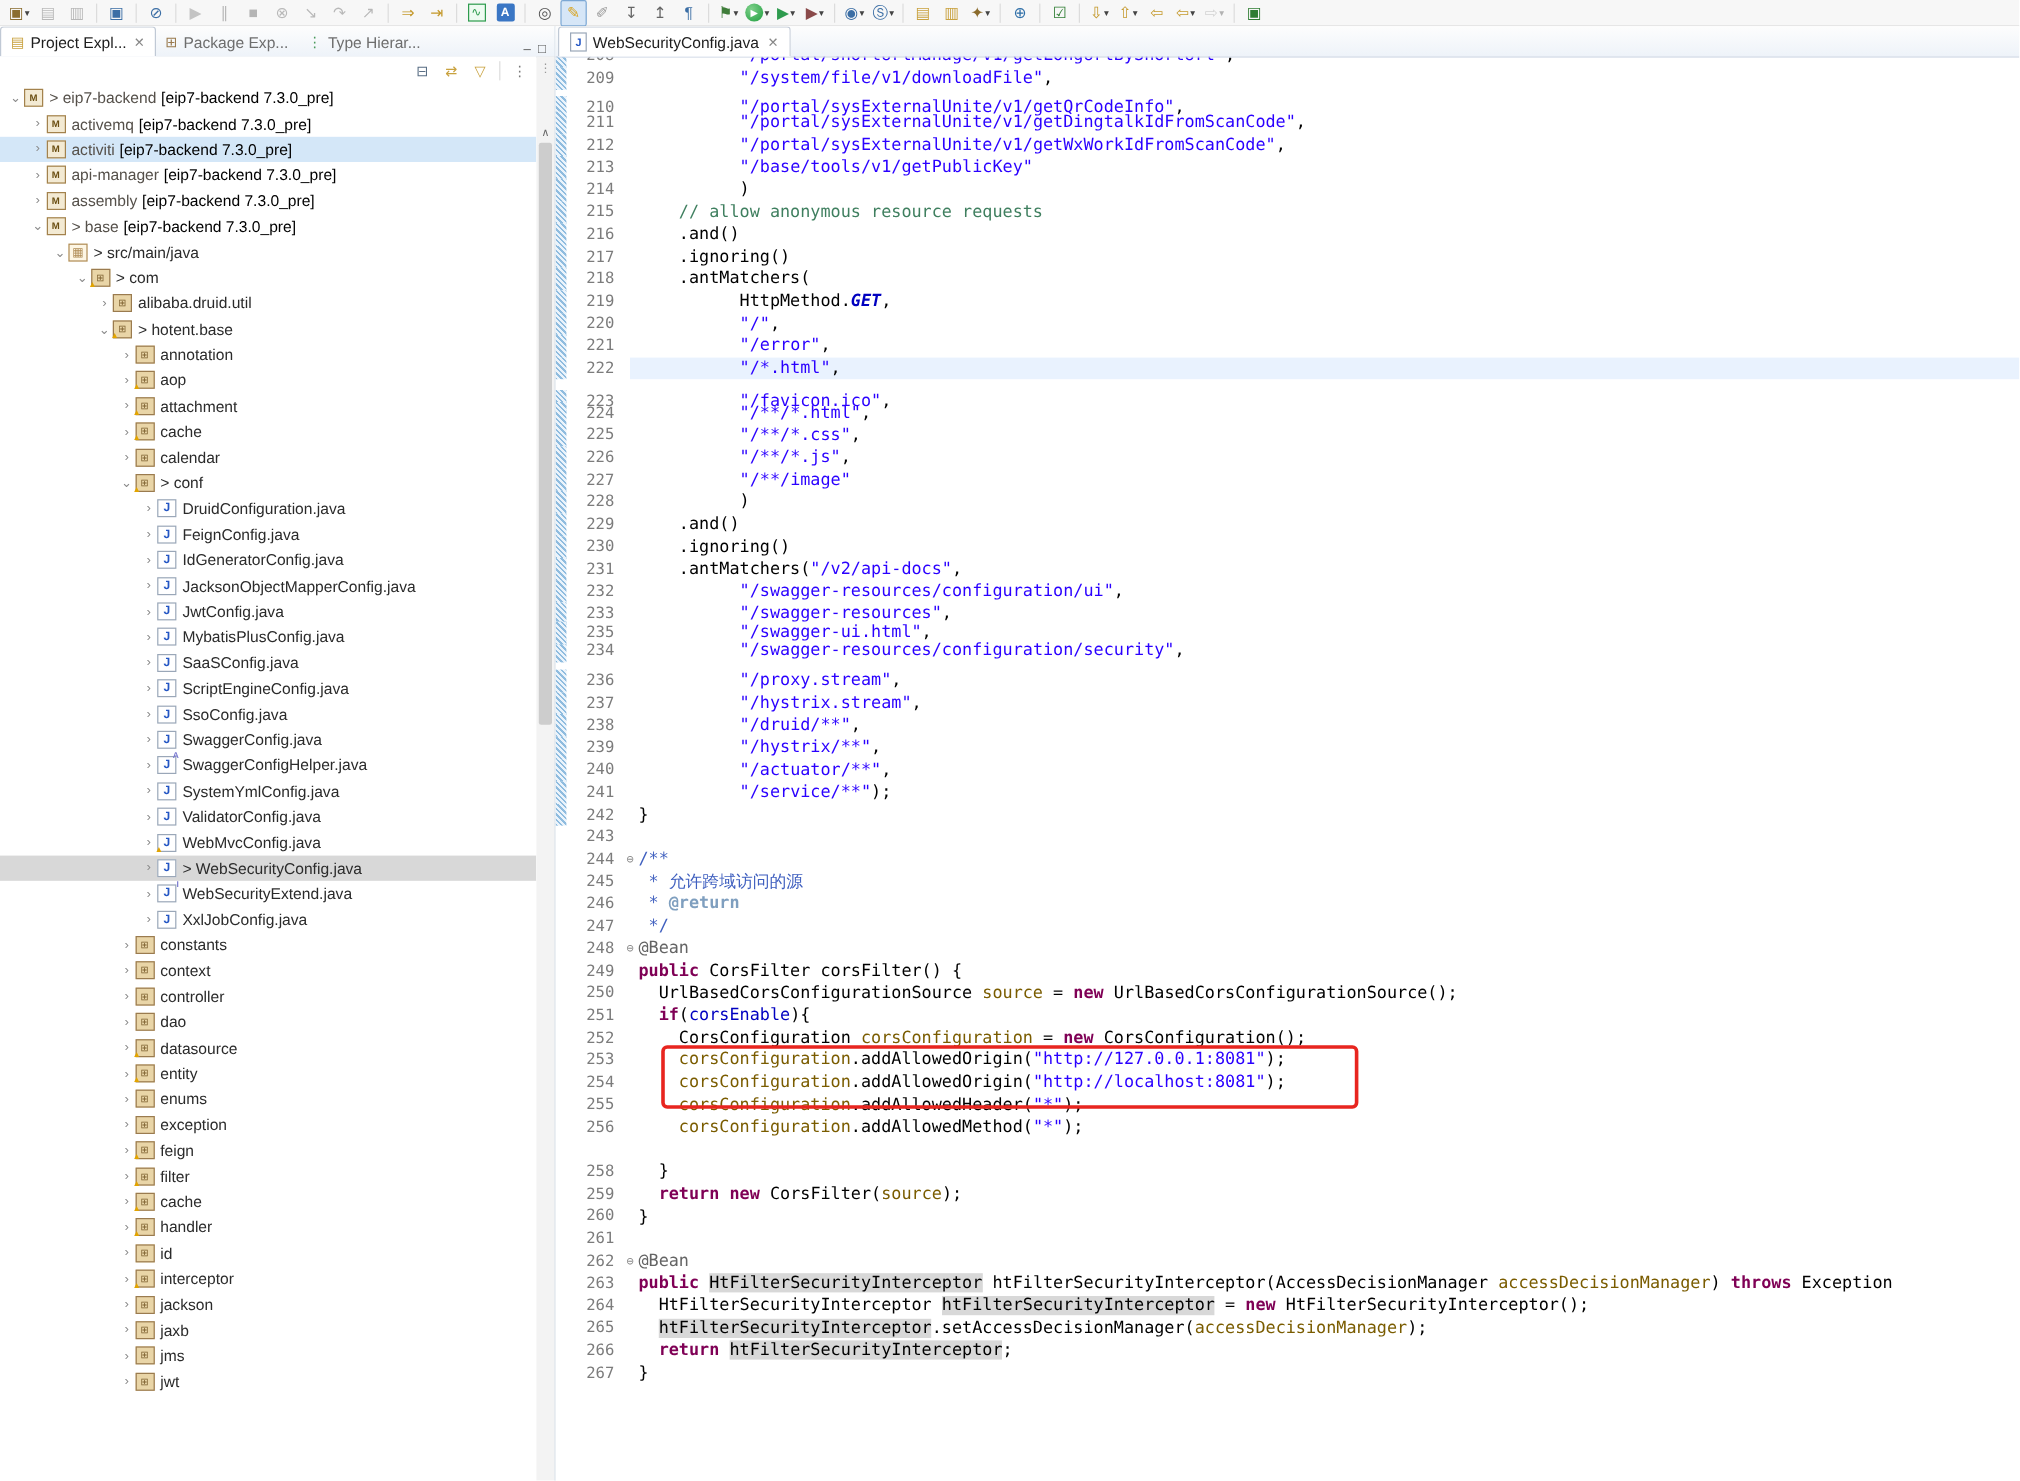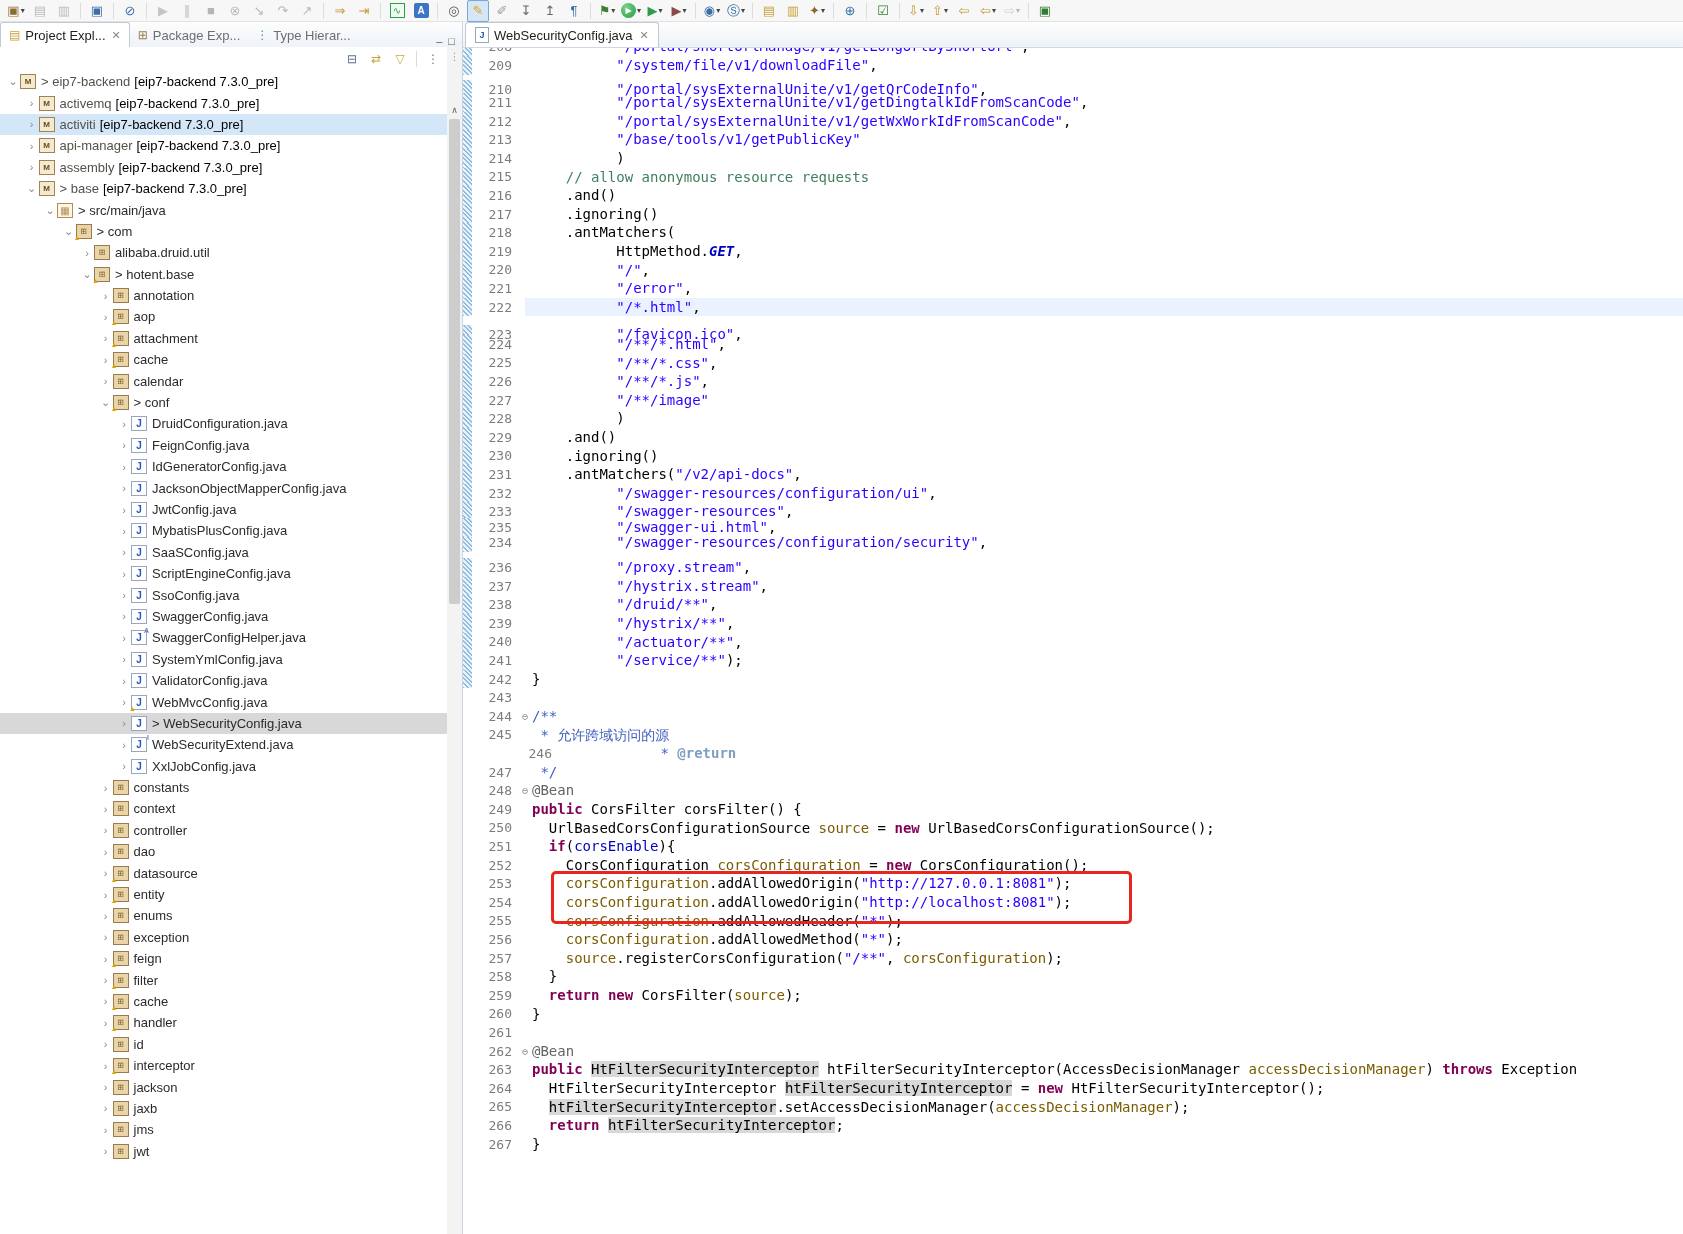--- a/index.html
+++ b/index.html
@@ -764,21 +764,21 @@
           <span class="lnum">244</span>
           <span class="foldc">⊖</span>
           <pre class="ctext"><span class="tk-jd">/**</span></pre>
         </div>
         <div class="crow" style="top: 678.6px;">
           <span class="diffcol"></span>
           <span class="lnum">245</span>
           <span class="foldc"></span>
           <pre class="ctext"> <span class="tk-jd">* 允许跨域访问的源</span></pre>
         </div>
-        <div class="crow" style="top: 697.2px; gap: 40px;">
+        <div class="crow" style="top: 697.2px;">
           <span class="diffcol"></span>
           <span class="lnum">246</span>
           <span class="foldc"></span>
           <pre class="ctext"> <span class="tk-jd">* </span><span class="tk-jt">@return</span></pre>
         </div>
         <div class="crow" style="top: 715.8px;">
           <span class="diffcol"></span>
           <span class="lnum">247</span>
           <span class="foldc"></span>
           <pre class="ctext"> <span class="tk-jd">*/</span></pre>
@@ -829,26 +829,20 @@
           <span class="diffcol"></span>
           <span class="lnum">255</span>
           <span class="foldc"></span>
           <pre class="ctext">    <span class="tk-lv">corsConfiguration</span>.addAllowedHeader(<span class="tk-str">"*"</span>);</pre>
         </div>
         <div class="crow" style="top: 883.2px;">
           <span class="diffcol"></span>
           <span class="lnum">256</span>
           <span class="foldc"></span>
           <pre class="ctext">    <span class="tk-lv">corsConfiguration</span>.addAllowedMethod(<span class="tk-str">"*"</span>);</pre>
-        </div>
-        <div class="crow" style="top: 901.8px;">
-          <span class="diffcol"></span>
-          <span class="lnum">257</span>
-          <span class="foldc"></span>
-          <pre class="ctext">    <span class="tk-lv">source</span>.registerCorsConfiguration(<span class="tk-str">"/**"</span>, <span class="tk-lv">corsConfiguration</span>);</pre>
         </div>
         <div class="crow" style="top: 920.4px;">
           <span class="diffcol"></span>
           <span class="lnum">258</span>
           <span class="foldc"></span>
           <pre class="ctext">  }</pre>
         </div>
         <div class="crow" style="top: 939px;">
           <span class="diffcol"></span>
           <span class="lnum">259</span>

